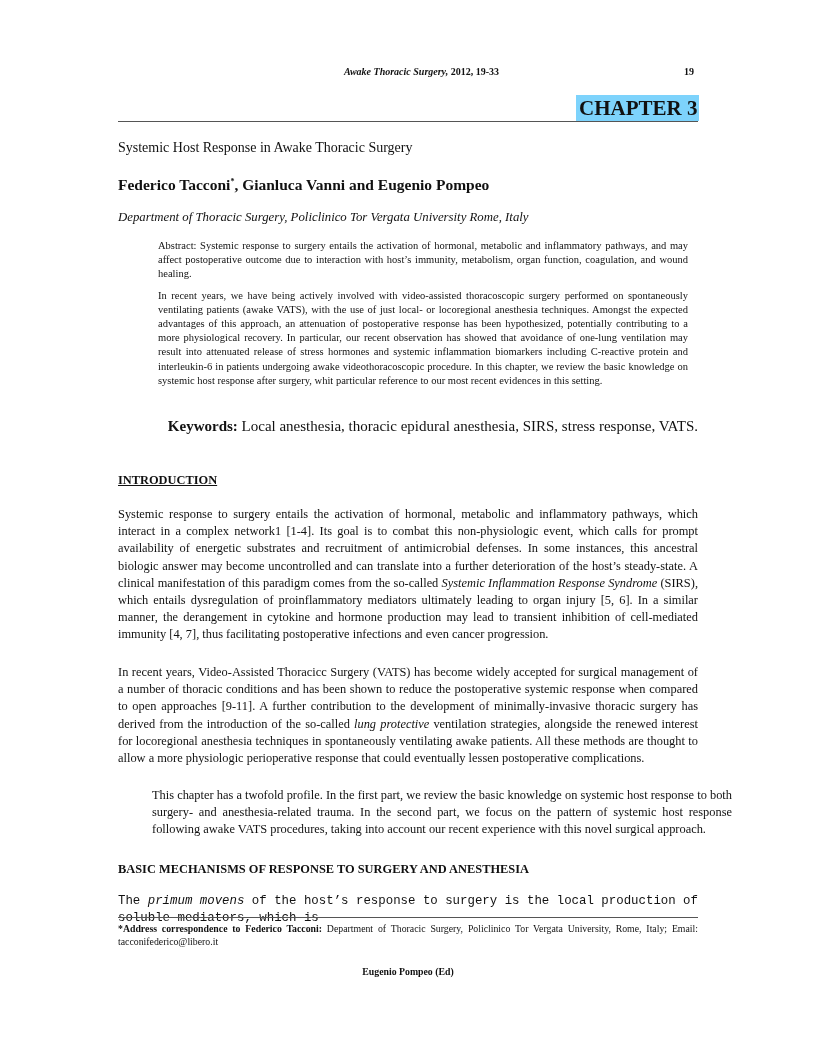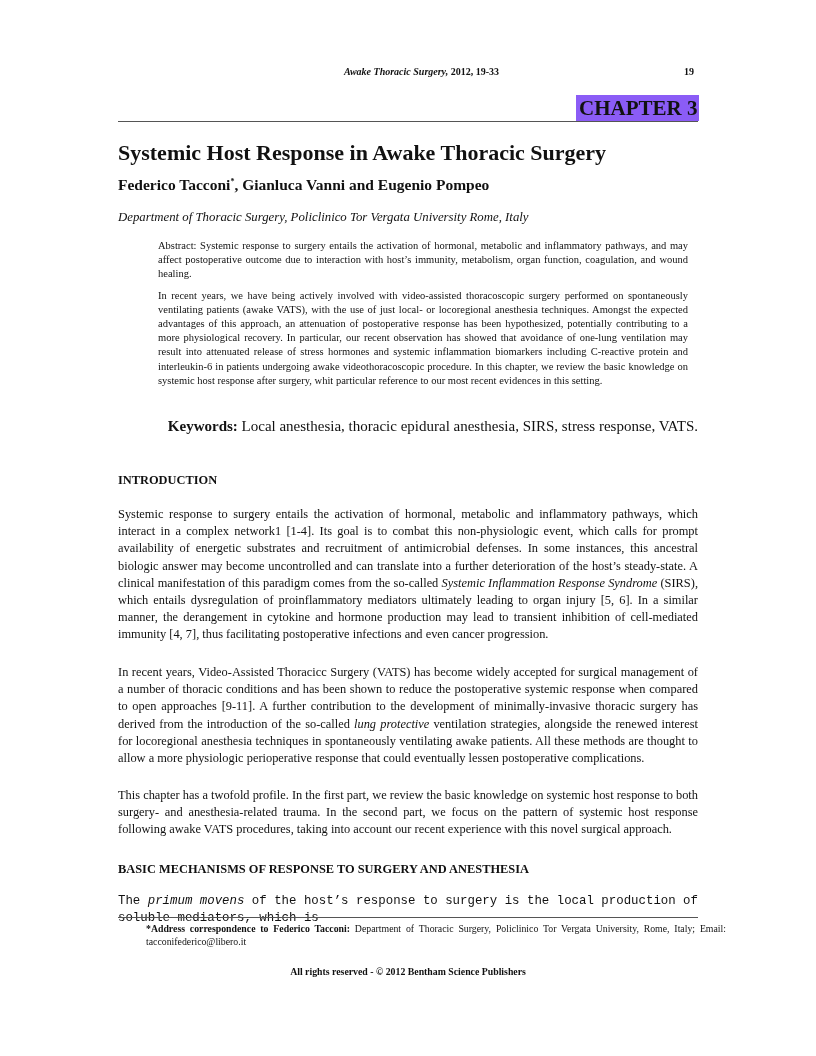--- a/index.html
+++ b/index.html
@@ -3,35 +3,35 @@
 <meta charset="utf-8">
 <style>
   html, body { margin: 0; padding: 0; background: #ffffff; }
   body { width: 816px; height: 1056px; position: relative; overflow: hidden;
          font-family: "Liberation Serif", serif; color: #111; }
   .abs { position: absolute; }
   .running-head { left: 0; top: 66px; width: 816px; height: 14px; font-size: 10px; font-weight: bold; }
   .rh-title { position: absolute; left: 344px; top: 0; font-style: italic; }
   .rh-title .rest { font-style: normal; }
   .rh-page { position: absolute; left: 684px; top: 0; }
-  .chapter-box { left: 576px; top: 95px; height: 26px; padding: 0 2px 0 3px; background: #8b5cf6;
+  .chapter-box { left: 576px; top: 95px; height: 26px; padding: 0 2px 0 3px; background: #7dd3fc;
                  font-size: 21px; font-weight: bold; line-height: 26px; letter-spacing: 0px; }
   .chapter-rule { left: 118px; top: 121px; width: 580px; height: 0; border-top: 1.5px solid #555; }
-  .title { left: 118px; top: 140px; font-size: 22px; font-weight: bold; }
+  .title { left: 118px; top: 140px; font-size: 14px; font-weight: normal; }
   .authors { left: 118px; top: 176px; font-size: 15.5px; font-weight: bold; }
   .authors sup { font-size: 8px; vertical-align: 6px; }
   .affil { left: 118px; top: 210px; font-size: 12.8px; font-style: italic; }
   .abstract { left: 158px; top: 239px; width: 530px; font-size: 10.5px; line-height: 14.2px; text-align: justify; }
   .abstract p { margin: 0 0 7px 0; }
   .abstract b { font-weight: normal; }
   .keywords { left: 118px; top: 418px; width: 580px; font-size: 15px; text-align: right; }
   .h2 { left: 118px; font-size: 12.4px; font-weight: bold; }
   .body-p { left: 118px; width: 580px; font-size: 12.4px; line-height: 17.2px; text-align: justify; margin: 0; }
   .foot-rule { left: 118px; top: 917px; width: 580px; border-top: 1px solid #555; }
-  .footnote { left: 118px; top: 922px; width: 580px; font-size: 9.8px; line-height: 13px; text-align: justify; margin-left: 28px; }
+  .footnote { left: 118px; top: 922px; width: 580px; font-size: 9.8px; line-height: 13px; text-align: justify; }
   .footnote b { font-weight: bold; }
   .publisher { left: 0; width: 816px; top: 965px; text-align: center; font-size: 9.8px; font-weight: bold; line-height: 13px; }
 </style>
 </head>
 <body>
 
 <div class="abs running-head">
   <span class="rh-title"><span>Awake Thoracic Surgery,</span><span class="rest"> 2012, 19-33</span></span>
   <span class="rh-page">19</span>
 </div>
@@ -45,30 +45,30 @@
 
 <div class="abs affil">Department of Thoracic Surgery, Policlinico Tor Vergata University Rome, Italy</div>
 
 <div class="abs abstract">
   <p><b>Abstract:</b><span> Systemic response to surgery entails the activation of hormonal, metabolic and inflammatory pathways, and may affect postoperative outcome due to interaction with host’s immunity, metabolism, organ function, coagulation, and wound healing.</span></p>
   <p>In recent years, we have being actively involved with video-assisted thoracoscopic surgery performed on spontaneously ventilating patients (awake VATS), with the use of just local- or locoregional anesthesia techniques. Amongst the expected advantages of this approach, an attenuation of postoperative response has been hypothesized, potentially contributing to a more physiological recovery. In particular, our recent observation has showed that avoidance of one-lung ventilation may result into attenuated release of stress hormones and systemic inflammation biomarkers including C-reactive protein and interleukin-6 in patients undergoing awake videothoracoscopic procedure. In this chapter, we review the basic knowledge on systemic host response after surgery, whit particular reference to our most recent evidences in this setting.</p>
 </div>
 
 <div class="abs keywords"><b>Keywords:</b><span> Local anesthesia, thoracic epidural anesthesia, SIRS, stress response, VATS.</span></div>
 
-<div class="abs h2" style="top:473px;">INTRODUCTION</div>
+<div class="abs h2" style="top:473px;text-decoration:underline;">INTRODUCTION</div>
 
 <p class="abs body-p" style="top:506px;"><span>Systemic response to surgery entails the activation of hormonal, metabolic and inflammatory pathways, which interact in a complex network1 [1-4]. Its goal is to combat this non-physiologic event, which calls for prompt availability of energetic substrates and recruitment of antimicrobial defenses. In some instances, this ancestral biologic answer may become uncontrolled and can translate into a further deterioration of the host’s steady-state. A clinical manifestation of this paradigm comes from the so-called </span><i>Systemic Inflammation Response Syndrome</i><span> (SIRS), which entails dysregulation of proinflammatory mediators ultimately leading to organ injury [5, 6]. In a similar manner, the derangement in cytokine and hormone production may lead to transient inhibition of cell-mediated immunity [4, 7], thus facilitating postoperative infections and even cancer progression.</span></p>
 
 <p class="abs body-p" style="top:664px;"><span>In recent years, Video-Assisted Thoracicc Surgery (VATS) has become widely accepted for surgical management of a number of thoracic conditions and has been shown to reduce the postoperative systemic response when compared to open approaches [9-11]. A further contribution to the development of minimally-invasive thoracic surgery has derived from the introduction of the so-called </span><i>lung protective</i><span> ventilation strategies, alongside the renewed interest for locoregional anesthesia techniques in spontaneously ventilating awake patients. All these methods are thought to allow a more physiologic perioperative response that could eventually lessen postoperative complications.</span></p>
 
-<p class="abs body-p" style="top:787px;">This chapter has a twofold profile. In the first part, we review the basic knowledge on systemic host response to both surgery- and anesthesia-related trauma. In the second part, we focus on the pattern of systemic host response following awake VATS procedures, taking into account our recent experience with this novel surgical approach.</p>
+<p class="abs body-p" style="top:787px;margin-left:34px;">This chapter has a twofold profile. In the first part, we review the basic knowledge on systemic host response to both surgery- and anesthesia-related trauma. In the second part, we focus on the pattern of systemic host response following awake VATS procedures, taking into account our recent experience with this novel surgical approach.</p>
 
 <div class="abs h2" style="top:862px;">BASIC MECHANISMS OF RESPONSE TO SURGERY AND ANESTHESIA</div>
 
 <p class="abs body-p" style="top:893px;font-family:Liberation Mono, monospace;"><span>The </span><i>primum movens</i><span> of the host’s response to surgery is the local production of soluble mediators, which is</span></p>
 
 <div class="abs foot-rule"></div>
 <div class="abs footnote"><b>*Address correspondence to Federico Tacconi:</b><span> Department of Thoracic Surgery, Policlinico Tor Vergata University, Rome, Italy; Email: tacconifederico@libero.it</span></div>
 
 <div class="abs publisher">
-  <div>All rights reserved - © 2012 Bentham Science Publishers</div>
+  <div>Eugenio Pompeo (Ed)</div>
 </div>
 
 </body></html>

